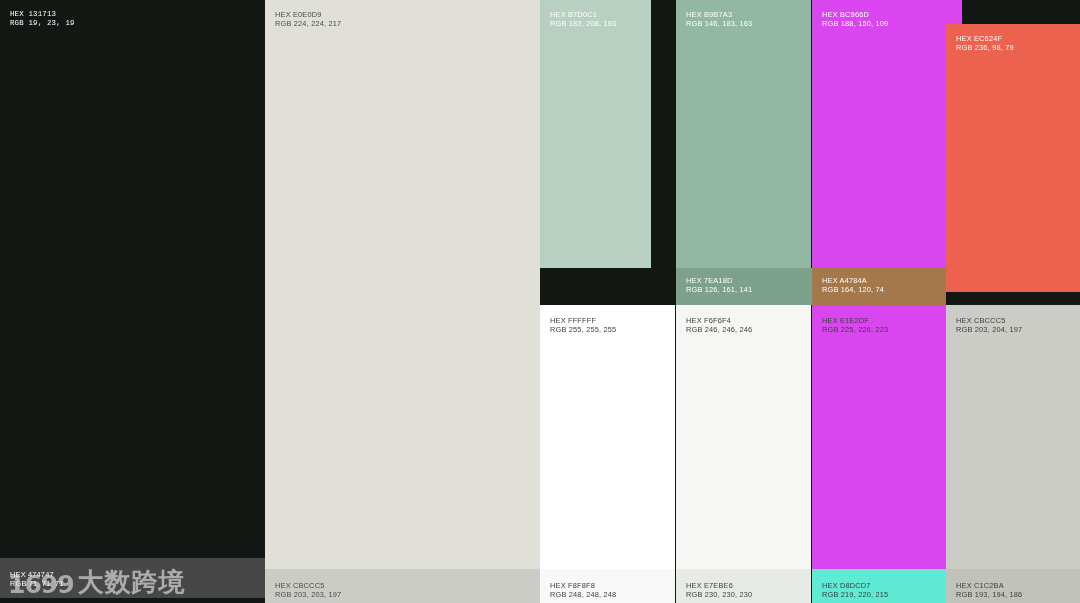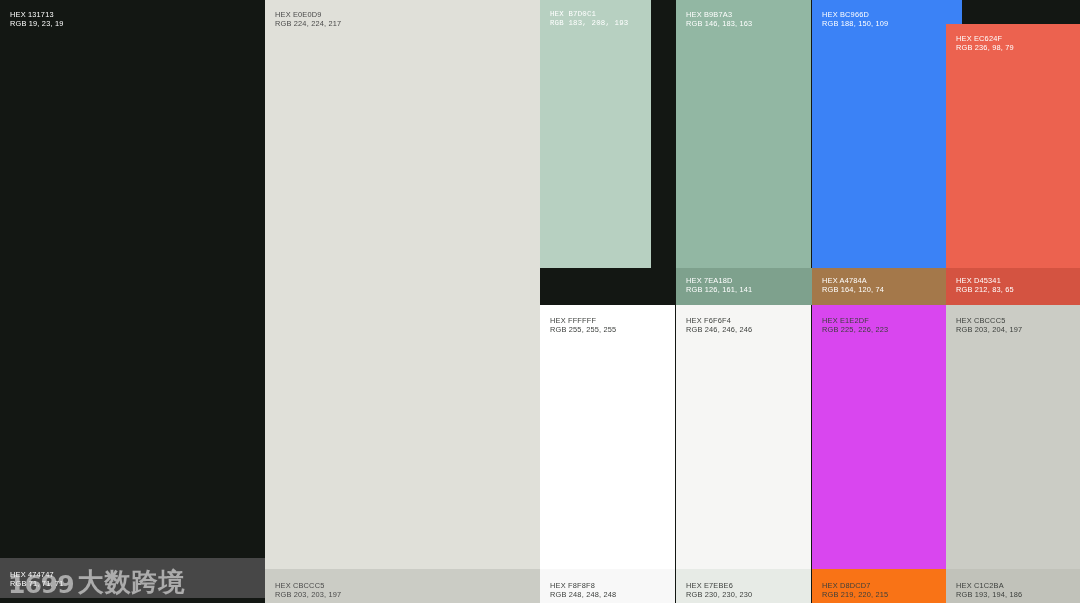--- a/index.html
+++ b/index.html
@@ -60,21 +60,21 @@
     line-height:0.95;
     letter-spacing:1px;
     font-family:"DejaVu Sans", sans-serif;
   }
 </style>
 </head>
 <body>
 
 <div id="board">
 
-  <div class="swatch" style="left:0;top:0;width:265px;height:569px;background:#131713;">
+  <div class="swatch" style="left:0;top:0;width:265px;height:569px;background:#131713;font-family:Liberation Mono, monospace;">
     <div class="lbl lbl-top dark-text">
       <span class="hex">HEX 131713</span>
       <span class="rgb">RGB 19, 23, 19</span>
     </div>
   </div>
 
   <div class="swatch" style="left:0;top:558px;width:265px;height:40px;background:#474747;">
     <div class="lbl dark-text" style="top:12px;">
       <span class="hex">HEX 474747</span>
       <span class="rgb">RGB 71, 71, 71</span>
@@ -88,21 +88,21 @@
     </div>
   </div>
 
   <div class="swatch" style="left:265px;top:569px;width:275px;height:34px;background:#CBCCC5;">
     <div class="lbl light-text" style="top:12px;">
       <span class="hex">HEX CBCCC5</span>
       <span class="rgb">RGB 203, 203, 197</span>
     </div>
   </div>
 
-  <div class="swatch" style="left:540px;top:0;width:111px;height:268px;background:#B7D0C1;font-family:Liberation Mono, monospace;">
+  <div class="swatch" style="left:540px;top:0;width:111px;height:268px;background:#B7D0C1;">
     <div class="lbl lbl-top dark-text">
       <span class="hex">HEX B7D0C1</span>
       <span class="rgb">RGB 183, 208, 193</span>
     </div>
   </div>
   <div class="swatch" style="left:540px;top:305px;width:135px;height:264px;background:#FFFFFF;">
     <div class="lbl onwhite-text" style="top:11px;">
       <span class="hex">HEX FFFFFF</span>
       <span class="rgb">RGB 255, 255, 255</span>
     </div>
@@ -132,55 +132,49 @@
       <span class="rgb">RGB 246, 246, 246</span>
     </div>
   </div>
   <div class="swatch" style="left:676px;top:569px;width:135px;height:34px;background:#E7EBE6;">
     <div class="lbl onwhite-text" style="top:12px;">
       <span class="hex">HEX E7EBE6</span>
       <span class="rgb">RGB 230, 230, 230</span>
     </div>
   </div>
 
-  <div class="swatch" style="left:812px;top:0;width:150px;height:268px;background:#3b82f6;">
+  <div class="swatch" style="left:812px;top:0;width:150px;height:268px;background:#d946ef;">
     <div class="lbl lbl-top dark-text">
       <span class="hex">HEX BC966D</span>
       <span class="rgb">RGB 188, 150, 109</span>
     </div>
   </div>
   <div class="swatch" style="left:812px;top:268px;width:134px;height:37px;background:#A4784A;">
     <div class="lbl dark-text" style="top:8px;">
       <span class="hex">HEX A4784A</span>
       <span class="rgb">RGB 164, 120, 74</span>
     </div>
   </div>
   <div class="swatch" style="left:812px;top:305px;width:134px;height:264px;background:#d946ef;">
     <div class="lbl onwhite-text" style="top:11px;">
       <span class="hex">HEX E1E2DF</span>
       <span class="rgb">RGB 225, 226, 223</span>
     </div>
   </div>
-  <div class="swatch" style="left:812px;top:569px;width:134px;height:34px;background:#f97316;">
+  <div class="swatch" style="left:812px;top:569px;width:134px;height:34px;background:#5eead4;">
     <div class="lbl onwhite-text" style="top:12px;">
       <span class="hex">HEX D8DCD7</span>
       <span class="rgb">RGB 219, 220, 215</span>
     </div>
   </div>
 
   <div class="swatch" style="left:946px;top:0;width:134px;height:268px;background:#EC624F;margin-top:24px;">
     <div class="lbl lbl-top dark-text">
       <span class="hex">HEX EC624F</span>
       <span class="rgb">RGB 236, 98, 79</span>
-    </div>
-  </div>
-  <div class="swatch" style="left:946px;top:268px;width:134px;height:37px;background:#D45341;">
-    <div class="lbl dark-text" style="top:8px;">
-      <span class="hex">HEX D45341</span>
-      <span class="rgb">RGB 212, 83, 65</span>
     </div>
   </div>
   <div class="swatch" style="left:946px;top:305px;width:134px;height:264px;background:#CBCCC5;">
     <div class="lbl onwhite-text" style="top:11px;">
       <span class="hex">HEX CBCCC5</span>
       <span class="rgb">RGB 203, 204, 197</span>
     </div>
   </div>
   <div class="swatch" style="left:946px;top:569px;width:134px;height:34px;background:#C1C2BA;">
     <div class="lbl onwhite-text" style="top:12px;">

